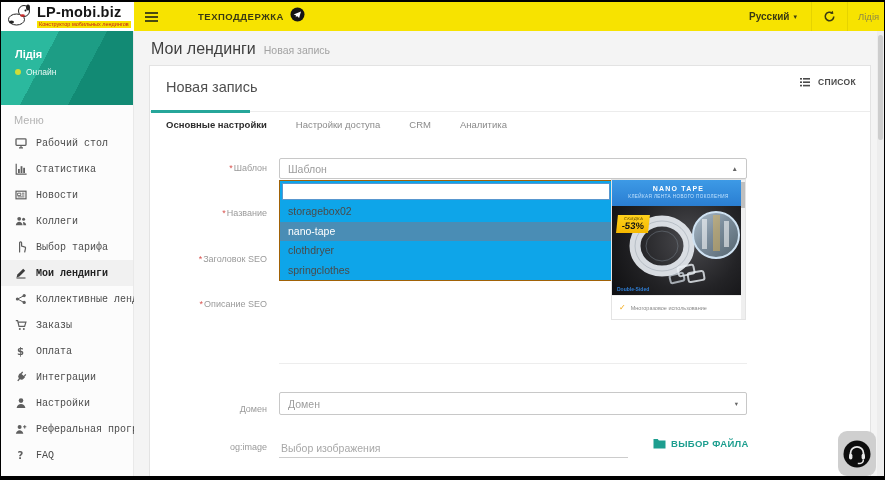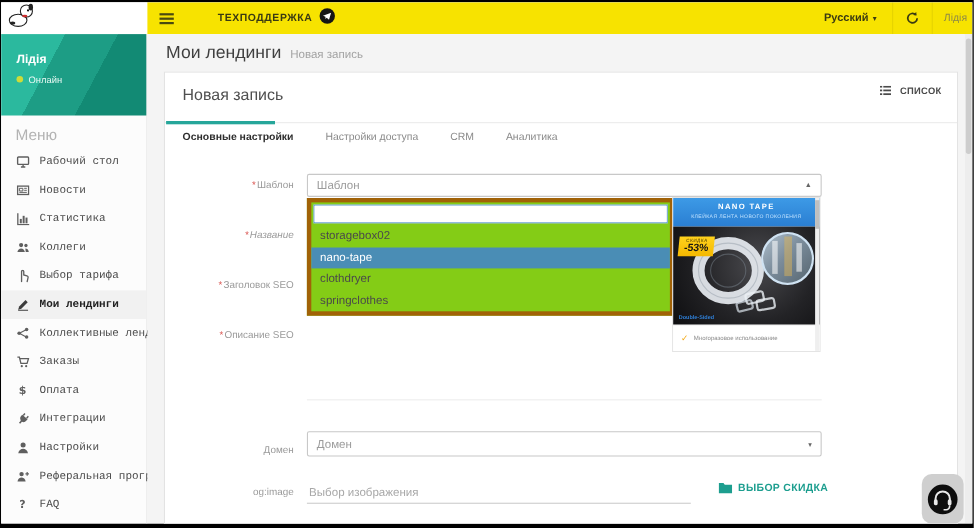--- a/index.html
+++ b/index.html
@@ -25,21 +25,21 @@
   .refresh{padding:0 11px;cursor:pointer;display:flex;align-items:center;}
   .tb-user{font-size:9.5px;color:#8f8a45;padding-left:10px;width:26px;overflow:hidden;white-space:nowrap;}
 
   
   .sidebar{position:absolute;left:0;top:29px;width:133px;bottom:0;background:#fcfcfc;border-right:1px solid #e9e9e9;box-sizing:border-box;}
   .user-panel{height:74px;background:linear-gradient(118deg,#2bb99e 0%,#2bb99e 34%,#1d9d85 34%,#1d9d85 62%,#128a74 62%);position:relative;}
   .user-name{position:absolute;left:14px;top:17px;color:#fff;font-size:11px;font-weight:bold;}
   .user-status{position:absolute;left:14px;top:36px;display:flex;align-items:center;gap:5px;}
   .status-dot{width:6px;height:6px;border-radius:50%;background:#cddc39;}
   .status-label{color:#eafaf5;font-size:8.5px;}
-  .menu-label{color:#b3b3b3;font-size:14px;padding:9px 0 4px 13px;}
+  .menu-label{color:#b3b3b3;font-size:11px;padding:9px 0 4px 13px;}
   .mitem{height:26px;display:flex;align-items:center;padding-left:13px;gap:9px;cursor:pointer;}
   .mitem .ml{font-size:10px;color:#4c4c4c;white-space:nowrap;font-family:Liberation Mono, monospace;}
   .mitem.active{background:#f1f1f1;}
   .mitem.active .ml{font-weight:bold;color:#222;}
   .micon{width:13px;height:13px;flex:0 0 13px;display:flex;align-items:center;justify-content:center;}
   .micon svg{width:12px;height:12px;}
   .glyph-icon{font-size:10px;font-weight:bold;color:#5f5f5f;font-family:"DejaVu Sans",sans-serif;}
 
   
   .main{position:absolute;left:133px;top:29px;right:7px;bottom:0;background:#f4f4f4;}
@@ -56,21 +56,21 @@
   .tab{font-size:9.5px;color:#8a8a8a;margin-right:29px;cursor:pointer;white-space:nowrap;}
   .tab.active{color:#2d2d2d;font-weight:bold;}
 
   
   .flabel{position:absolute;width:112px;left:5px;text-align:right;font-size:9px;color:#9a9a9a;}
   .req{color:#d9534f;margin-right:1px;}
   .sel-box{position:absolute;left:129px;width:468px;height:21px;border:1px solid #c8c8c8;border-radius:2px;background:#fff;box-sizing:border-box;display:flex;align-items:center;padding:0 8px;cursor:pointer;}
   .sel-ph{font-size:10.5px;color:#9c9c9c;flex:1;}
   .sel-arrow{font-size:6.5px;color:#666;}
 
-  .dd{position:absolute;left:129px;top:114px;width:334px;background:#84cc16;border:4px solid #a16207;box-sizing:border-box;z-index:5;}
+  .dd{position:absolute;left:129px;top:114px;width:334px;background:#0ea5e9;border:1px solid #a16207;box-sizing:border-box;z-index:5;}
   .dd-search{margin:2px;border:1px solid #5897cf;height:15px;position:relative;background:#fff;}
   .dd-search input{position:absolute;inset:0;border:0;outline:none;width:100%;height:100%;font-size:10px;padding:0 4px;box-sizing:border-box;}
   .dd-opt{height:19.5px;line-height:19.5px;padding-left:8px;font-size:10.5px;color:#4a4a4a;cursor:pointer;}
   .dd-opt.active{background:#4a8db5;color:#fff;}
 
   
   .preview{position:absolute;left:462px;top:114px;width:133px;height:139px;background:#fff;z-index:6;box-shadow:0 0 0 1px #e4e4e4;}
   .pv-scroll{position:absolute;right:0;top:0;bottom:0;width:4px;background:#efefef;}
   .pv-thumb{position:absolute;right:0;top:2px;width:4px;height:26px;background:#bfbfbf;}
   .pv-head{height:26px;background:linear-gradient(180deg,#3d9ae6,#2a7ed2);text-align:center;overflow:hidden;}
@@ -111,20 +111,24 @@
       <span>
         <svg width="26" height="24" viewBox="0 0 26 24">
           <ellipse cx="9.5" cy="16.5" rx="8" ry="5.5" fill="#fff" stroke="#222" stroke-width="1"></ellipse>
           <ellipse cx="4.5" cy="19" rx="2.5" ry="1.5" fill="#222"></ellipse>
           <circle cx="17" cy="8" r="5.5" fill="#fff" stroke="#222" stroke-width="1"></circle>
           <ellipse cx="21" cy="4.5" rx="2" ry="3" fill="#222"></ellipse>
           <circle cx="18.5" cy="7.5" r="1" fill="#111"></circle>
           <ellipse cx="15.5" cy="12.5" rx="2.4" ry="1.2" fill="#cc2d2d"></ellipse>
         </svg>
       </span>
+      <div class="logo-text">
+        <div class="logo-title">LP-mobi.biz</div>
+        <div class="logo-tagline">Конструктор мобильных лендингов</div>
+      </div>
     </div>
     <div class="topbar-rest">
       <div class="hamburger">
           <div></div>
           <div></div>
           <div></div>
         </div>
       <div class="support">
         <span class="support-label">ТЕХПОДДЕРЖКА</span>
         <span>
@@ -167,36 +171,36 @@
           <svg viewBox="0 0 12 12">
             <rect x="1" y="1.8" width="10" height="6.6" rx="0.8" fill="none" stroke="#5f5f5f" stroke-width="1.3"></rect>
             <path d="M4 10.8h4M6 8.4v2.4" stroke="#5f5f5f" stroke-width="1.2" fill="none"></path>
           </svg>
         </span>
       <span class="ml">Рабочий стол</span>
     </div>
     <div class="mitem">
       <span class="micon">
           <svg viewBox="0 0 12 12">
-            <rect x="1" y="2.2" width="10" height="7.6" fill="none" stroke="#5f5f5f" stroke-width="1.2"></rect>
-            <path d="M2.6 4.2h3.2v2.4H2.6zM7 4.2h2.4M7 6h2.4M2.6 7.9h6.8" stroke="#5f5f5f" stroke-width="0.9" fill="none"></path>
-          </svg>
-        </span>
-      <span class="ml">Новости</span>
-    </div>
-    <div class="mitem">
-      <span class="micon">
-          <svg viewBox="0 0 12 12">
             <path d="M1.2 0.8v10.4h10.4" stroke="#5f5f5f" stroke-width="1.2" fill="none"></path>
             <rect x="3" y="6" width="1.8" height="4" fill="#5f5f5f"></rect>
             <rect x="5.6" y="3.2" width="1.8" height="6.8" fill="#5f5f5f"></rect>
             <rect x="8.2" y="4.8" width="1.8" height="5.2" fill="#5f5f5f"></rect>
           </svg>
         </span>
       <span class="ml">Статистика</span>
+    </div>
+    <div class="mitem">
+      <span class="micon">
+          <svg viewBox="0 0 12 12">
+            <rect x="1" y="2.2" width="10" height="7.6" fill="none" stroke="#5f5f5f" stroke-width="1.2"></rect>
+            <path d="M2.6 4.2h3.2v2.4H2.6zM7 4.2h2.4M7 6h2.4M2.6 7.9h6.8" stroke="#5f5f5f" stroke-width="0.9" fill="none"></path>
+          </svg>
+        </span>
+      <span class="ml">Новости</span>
     </div>
     <div class="mitem">
       <span class="micon">
           <svg viewBox="0 0 12 12">
             <circle cx="4.2" cy="3.8" r="1.9" fill="#5f5f5f"></circle>
             <circle cx="8.6" cy="4.2" r="1.5" fill="#5f5f5f"></circle>
             <path d="M0.8 10.2c.3-2.2 1.7-3.4 3.4-3.4s3.1 1.2 3.4 3.4z" fill="#5f5f5f"></path>
             <path d="M8 6.9c1.6 0 2.9 1 3.2 3.3H8.4" fill="#5f5f5f"></path>
           </svg>
         </span>
@@ -300,21 +304,21 @@
 
       <div class="tabs">
         <div class="tab-indicator"></div>
         <div class="tab active">Основные настройки</div>
         <div class="tab">Настройки доступа</div>
         <div class="tab">CRM</div>
         <div class="tab">Аналитика</div>
       </div>
 
       <div class="flabel" style="top:97px;"><span class="req">*</span><span>Шаблон</span></div>
-      <div class="flabel" style="top:142px;font-style:italic;"><span class="req">*</span><span>Название</span></div>
+      <div class="flabel" style="top:142px;"><span class="req">*</span><span>Название</span></div>
       <div class="flabel" style="top:188px;"><span class="req">*</span><span>Заголовок SEO</span></div>
       <div class="flabel" style="top:233px;"><span class="req">*</span><span>Описание SEO</span></div>
       <div class="flabel" style="top:338px;"><span>Домен</span></div>
       <div class="flabel" style="top:376px;"><span>og:image</span></div>
 
       <div class="sel-box" style="top:92px;">
         <span class="sel-ph">Шаблон</span>
         <span class="sel-arrow">▲</span>
       </div>
 
@@ -367,21 +371,21 @@
       <div class="sel-box" style="top:326px;height:23px;">
         <span class="sel-ph">Домен</span>
         <span class="sel-arrow">▾</span>
       </div>
 
       <input class="og-input" placeholder="Выбор изображения" style="">
       <div class="file-btn">
         <svg width="13" height="11" viewBox="0 0 13 11">
             <path d="M0.5 1h4.2l1.2 1.6h6.6V10.5H0.5z" fill="#1d9e8f"></path>
           </svg>
-        <span>ВЫБОР СКИДКА</span>
+        <span>ВЫБОР ФАЙЛА</span>
       </div>
     </div>
   </div>
 
   <div class="scrollbar">
       <div class="sb-thumb"></div>
     </div>
 
   <div class="headset-widget">
     <svg width="32" height="32" viewBox="0 0 32 32">

